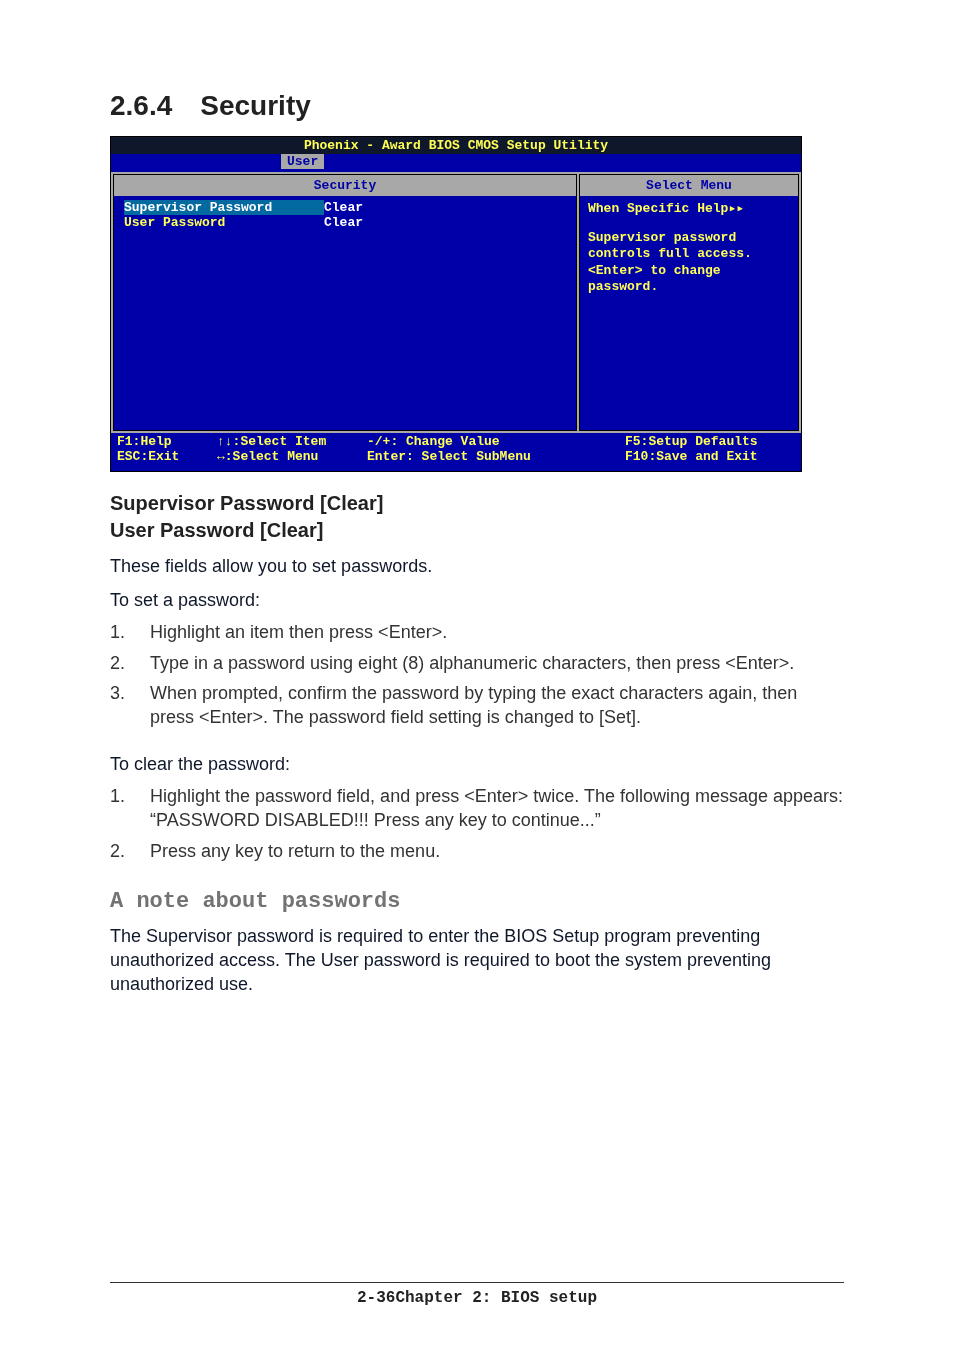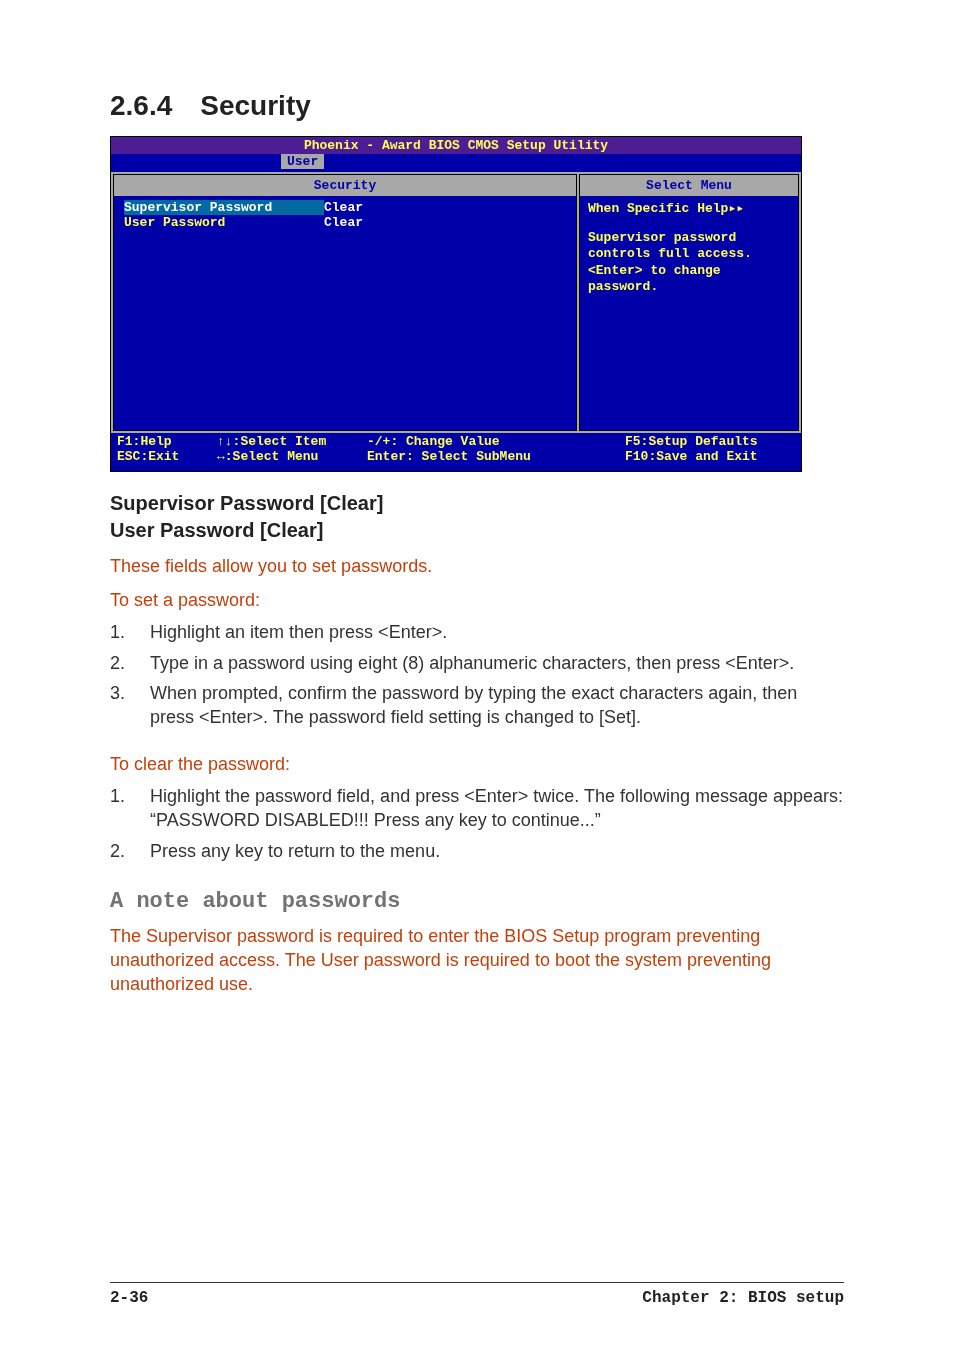--- a/index.html
+++ b/index.html
@@ -21,21 +21,21 @@
   .section-num .gap { display:inline-block; width:28px; }
 
   
   .bios {
     width: 692px;
     font-family: "Courier New", monospace;
     font-size: 13px;
     border: 1px solid #000;
   }
   .bios-title {
-    background: #4c1d95;
+    background: #0f172a;
     color: #ffff55;
     text-align: center;
     padding: 1px 9px;
     font-weight: bold;
   }
   .bios-tab-row {
     background: #0000a8;
     text-align: left;
     padding: 0 0 3px 170px;
   }
@@ -103,21 +103,21 @@
   h3.sub {
     font-family: Arial, Helvetica, sans-serif;
     font-weight: bold;
     font-size: 20px;
     color: #222;
     margin-top: 18px;
     line-height: 1.35;
   }
   p.body {
     font-size: 18px;
-    color: #c2410c;
+    color: #0f172a;
     margin-top: 10px;
     line-height: 1.35;
   }
   ol.steps {
     font-size: 18px;
     color: #333;
     margin-top: 8px;
     padding-left: 0;
     list-style: none;
   }
@@ -138,21 +138,21 @@
   }
 
   .footer-bar {
     position: absolute;
     bottom: 44px;
     left: 110px;
     right: 110px;
     border-top: 1px solid #333;
     padding-top: 6px;
     display:flex;
-    justify-content: space-between;
+    justify-content: center;
     font-weight: bold;
     color:#222;
     font-family: "Courier New", monospace;
     font-size: 16px;
   }
 </style>
 </head>
 <body>
 
 <div class="section-num">

